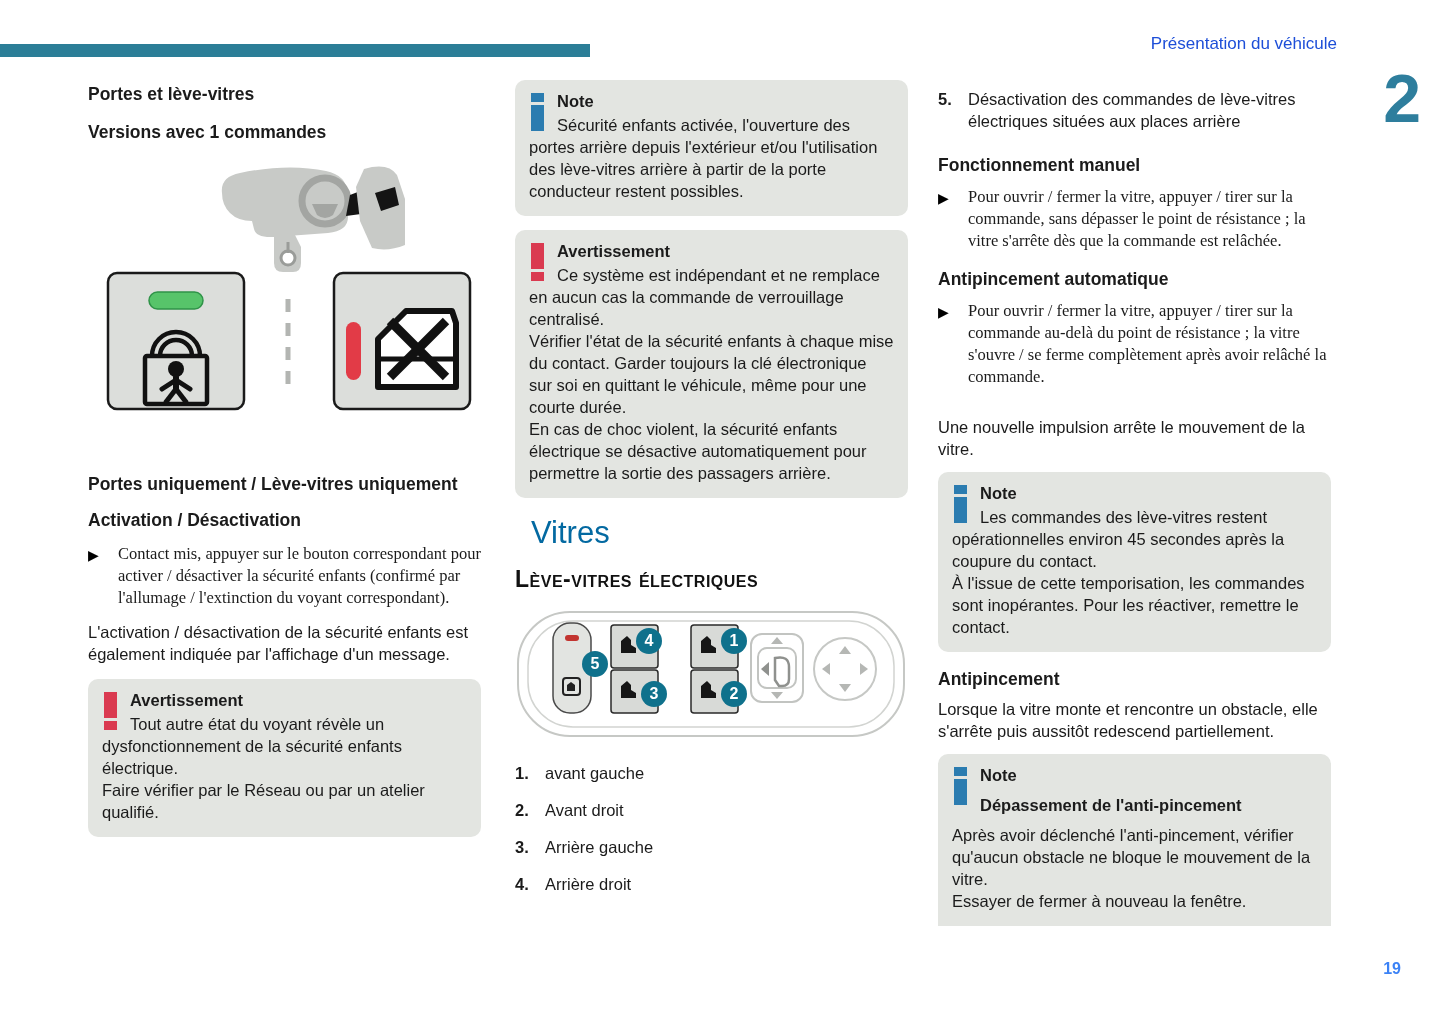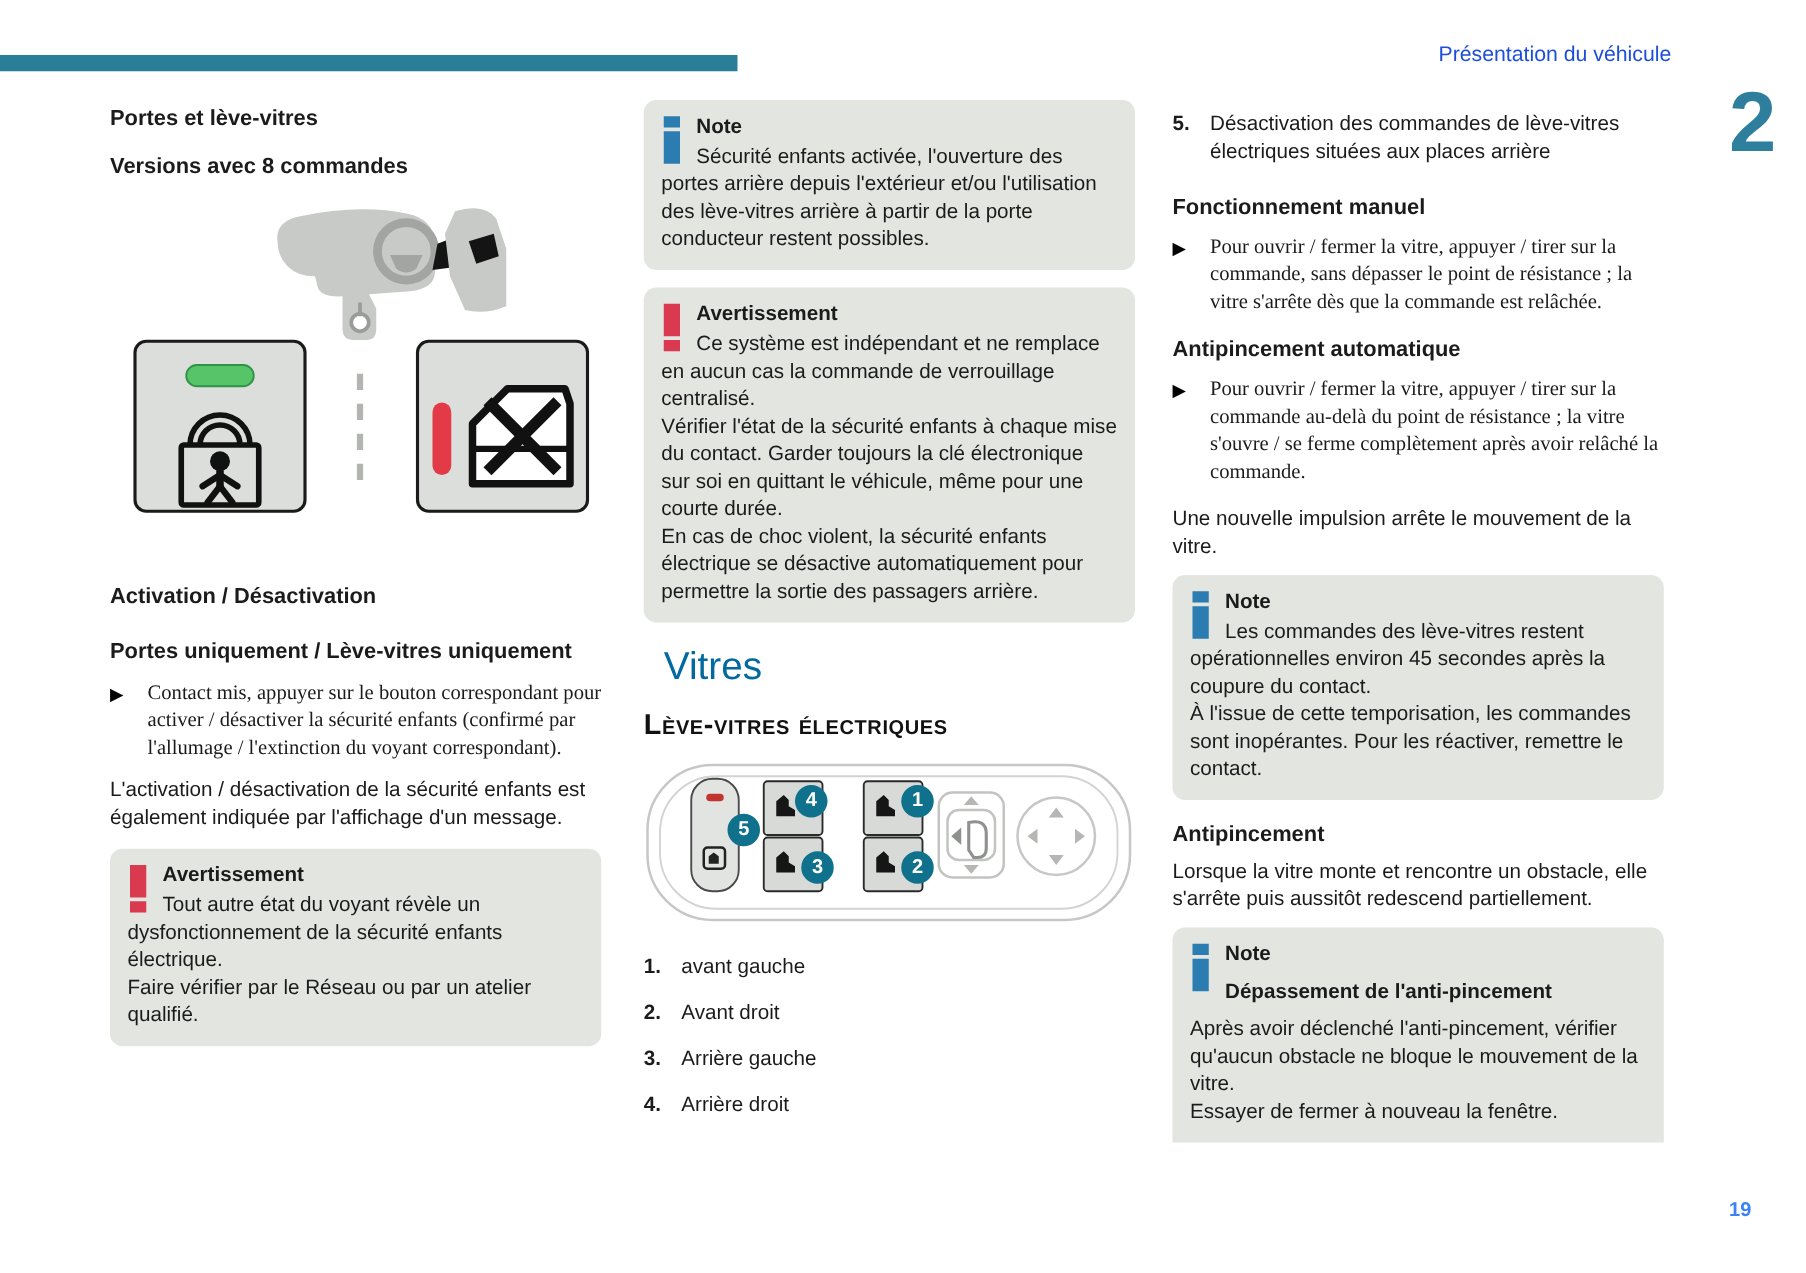--- a/index.html
+++ b/index.html
@@ -58,21 +58,21 @@
 
 <div>
 
   <div class="topbar"></div>
   <div class="header-title">Présentation du véhicule</div>
   <div class="chapter-num">2</div>
   <div class="page-num">19</div>
 
   <div class="col" id="col-left">
     <h3 class="h-sub" style="margin-top:8px;">Portes et lève-vitres</h3>
-    <h3 class="h-sub" style="margin-top:16px;">Versions avec 8 commandes</h3>
+    <h3 class="h-sub" style="margin-top:16px;">Versions avec 1 commandes</h3>
 
     <div class="illus" style="height:292px;margin-top:16px;">
       <svg width="393" height="292" viewBox="0 0 393 292">
 
         <g>
           <path d="M134,34 Q132,18 152,14 Q200,4 238,12 Q258,16 260,34 L260,58 Q260,72 240,74 L186,78 Q168,79 166,70 L164,62 Q150,62 142,54 Q134,46 134,34 Z" fill="#c8cac7"></path>
           <path d="M186,76 L186,104 Q186,113 195,113 L205,113 Q213,113 213,104 L213,88 L206,74 Z" fill="#c8cac7"></path>
           <circle cx="200" cy="99" r="7" fill="#ffffff" stroke="#9a9c99" stroke-width="3"></circle>
           <line x1="200" y1="83" x2="200" y2="94" stroke="#9a9c99" stroke-width="3"></line>
           <circle cx="237" cy="42" r="23" fill="none" stroke="#a3a5a2" stroke-width="7"></circle>
@@ -101,22 +101,22 @@
           <rect x="246" y="114" width="136" height="136" rx="9" fill="#dcdedb" stroke="#1a1a1a" stroke-width="2.5"></rect>
           <rect x="258" y="163" width="15" height="58" rx="7.5" fill="#e23b47"></rect>
           <path d="M290,180 L318,152 L364,152 L368,164 L368,228 L290,228 Z" fill="#ffffff" stroke="#111" stroke-width="6" stroke-linejoin="round"></path>
           <line x1="290" y1="200" x2="368" y2="200" stroke="#111" stroke-width="5"></line>
           <line x1="302" y1="162" x2="358" y2="218" stroke="#111" stroke-width="9"></line>
           <line x1="358" y1="162" x2="302" y2="218" stroke="#111" stroke-width="9"></line>
         </g>
       </svg>
     </div>
 
+    <h3 class="h-sub" style="margin-top:22px;">Portes uniquement / Lève-vitres uniquement</h3>
     <h3 class="h-sub" style="margin-top:14px;">Activation / Désactivation</h3>
-    <h3 class="h-sub" style="margin-top:22px;">Portes uniquement / Lève-vitres uniquement</h3>
 
     <div class="bullet" style="margin-top:12px;">
       <span class="m">▶</span>
       <span class="t">Contact mis, appuyer sur le bouton correspondant pour activer / désactiver la sécurité enfants (confirmé par l'allumage / l'extinction du voyant correspondant).</span>
     </div>
 
     <p class="para" style="margin-top:12px;">L'activation / désactivation de la sécurité enfants est également indiquée par l'affichage d'un message.</p>
 
     <div class="infobox" style="margin-top:14px;">
       <span class="icon-stack icon-warn">
@@ -236,21 +236,21 @@
       <span class="m">▶</span>
       <span class="t">Pour ouvrir / fermer la vitre, appuyer / tirer sur la commande, sans dépasser le point de résistance ; la vitre s'arrête dès que la commande est relâchée.</span>
     </div>
 
     <h3 class="h-sub" style="margin-top:16px;">Antipincement automatique</h3>
     <div class="bullet" style="margin-top:10px;">
       <span class="m">▶</span>
       <span class="t">Pour ouvrir / fermer la vitre, appuyer / tirer sur la commande au-delà du point de résistance ; la vitre s'ouvre / se ferme complètement après avoir relâché la commande.</span>
     </div>
 
-    <p class="para" style="margin-top:16px;">Une nouvelle impulsion arrête le mouvement de la vitre.</p>
+    <p class="para" style="margin-top:28px;">Une nouvelle impulsion arrête le mouvement de la vitre.</p>
 
     <div class="infobox" style="margin-top:12px;">
       <span class="icon-stack icon-note">
           <span class="seg-dot sp"></span>
           <span class="seg-bar sp"></span>
         </span>
       <div class="box-title">Note</div>
       <div class="box-body">Les commandes des lève-vitres restent opérationnelles environ 45 secondes après la coupure du contact.
 À l'issue de cette temporisation, les commandes sont inopérantes. Pour les réactiver, remettre le contact.</div>
     </div>

